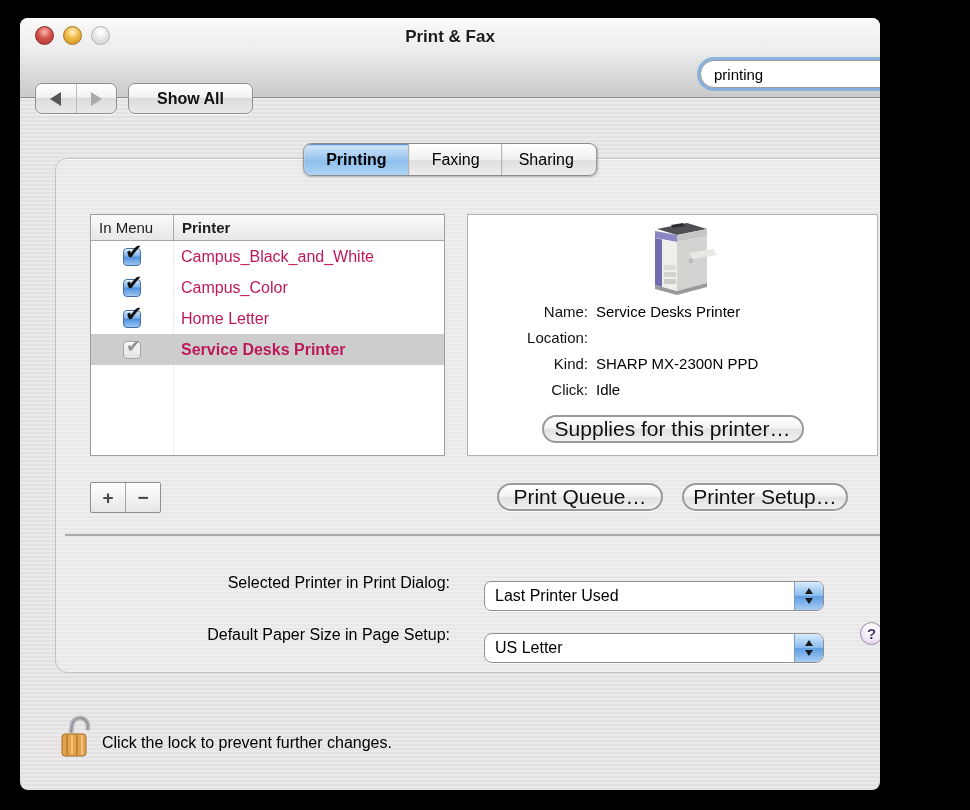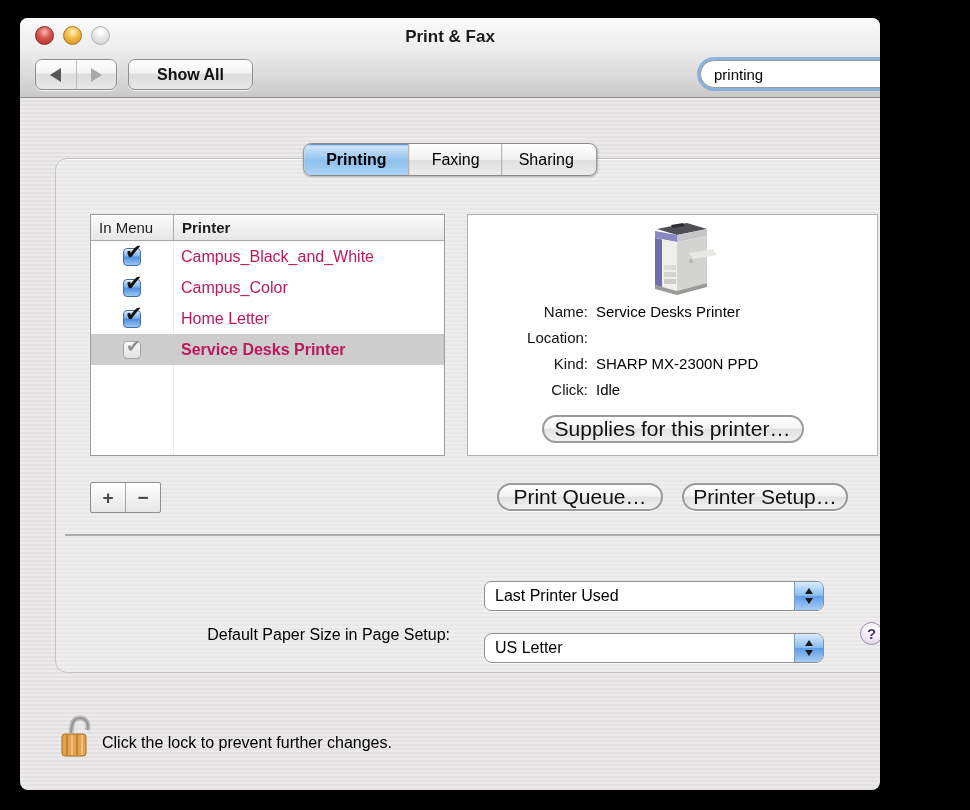--- a/index.html
+++ b/index.html
@@ -27,21 +27,21 @@
   }
   .tl{position:absolute;top:8px;width:17px;height:17px;border-radius:50%;}
   .tl-red{left:15px;background:radial-gradient(circle at 50% 30%,#f3a7a0 8%,#d4524c 45%,#a6302c 100%);border:1px solid #8e2b27;}
   .tl-yellow{left:43px;background:radial-gradient(circle at 50% 30%,#fbe9b0 8%,#f0b844 45%,#cd8b22 100%);border:1px solid #a9771f;}
   .tl-gray{left:71px;background:radial-gradient(circle at 50% 30%,#ffffff 8%,#e8e8e8 45%,#cfcfcf 100%);border:1px solid #b2b2b2;}
   .glass-btn{
     position:absolute;box-sizing:border-box;
     border:1px solid #8f8f8f;border-radius:7px;
     background:linear-gradient(180deg,#ffffff 0%,#f2f2f2 45%,#dcdcdc 50%,#e9e9e9 100%);
     box-shadow:0 1px 1px rgba(255,255,255,.8), inset 0 1px 0 #fff;
-    display:flex;align-items:center;justify-content:center;
+    display:flex;align-items:center;justify-content:center;margin-top:24px;
   }
   .nav-group{left:15px;top:41px;width:82px;height:31px;padding:0;}
   .nav-half{flex:1;height:100%;display:flex;align-items:center;justify-content:center;}
   .nav-div{width:1px;height:100%;background:#bdbdbd;}
   .arr-left{width:0;height:0;border-top:7px solid transparent;border-bottom:7px solid transparent;border-right:11px solid #565656;}
   .arr-right{width:0;height:0;border-top:7px solid transparent;border-bottom:7px solid transparent;border-left:11px solid #a9a9a9;}
   .show-all{left:108px;top:41px;width:125px;height:31px;font-size:16px;font-weight:600;color:#111;}
   .search{
     position:absolute;left:680px;top:42px;width:237px;height:28px;box-sizing:border-box;
     background:#fff;border:1px solid #9b9b9b;border-radius:14px;
@@ -272,20 +272,21 @@
   <div class="addrem">
     <div class="sq">+</div>
     <div class="sq">−</div>
   </div>
 
   <div class="pill print-queue">Print Queue…</div>
   <div class="pill printer-setup">Printer Setup…</div>
 
   <div class="divider"></div>
 
+  <div class="setting-label lbl1">Selected Printer in Print Dialog:</div>
   <div class="popup pop1">
     <span class="pop-value">Last Printer Used</span>
     <span class="pop-cap">
         <span class="tri-up"></span>
         <span class="tri-down"></span>
       </span>
   </div>
 
   <div class="setting-label lbl2">Default Paper Size in Page Setup:</div>
   <div class="popup pop2">

